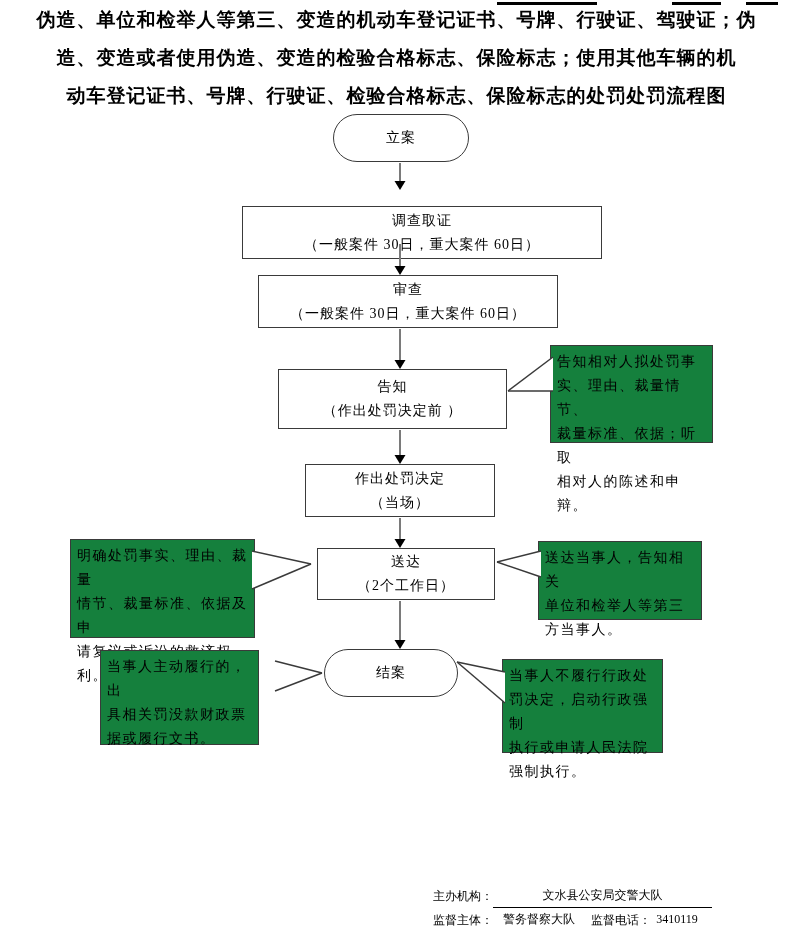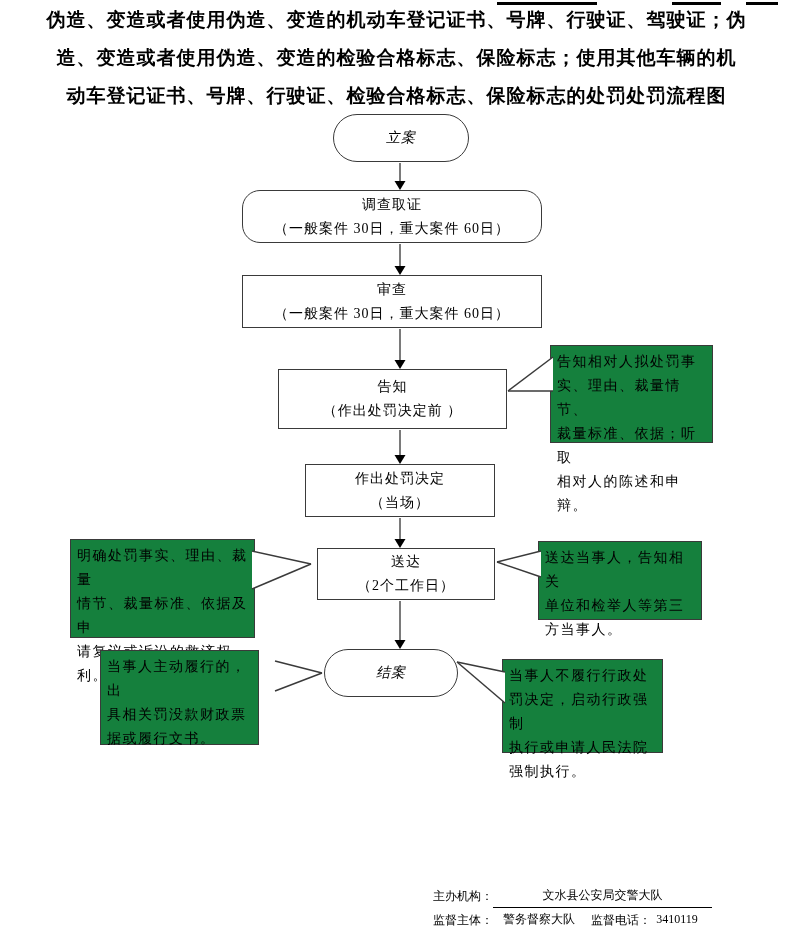--- a/index.html
+++ b/index.html
@@ -11,33 +11,33 @@
     position:absolute; top:1px; left:0; width:100%; text-align:center;
     font-family:"Liberation Sans", sans-serif; font-weight:bold;
     font-size:19px; line-height:38px; letter-spacing:1px; white-space:nowrap;
   }
   .art { position:absolute; top:2px; height:3px; background:#000; }
   .node {
     position:absolute; box-sizing:border-box; border:1.5px solid #3a3a3a; background:#fff;
     display:flex; flex-direction:column; justify-content:center; align-items:center;
     text-align:center; font-size:14px; letter-spacing:1px; line-height:24px;
   }
-  .oval { border-radius:26px;font-style:italic; }
+  .oval { border-radius:26px; }
   .callout {
     position:absolute; box-sizing:border-box; border:1.5px solid #3a3a3a; background:#15803d;
     font-size:14px; line-height:24px; letter-spacing:1.5px; padding:4px 6px;
   }
   .svg-overlay { position:absolute; left:0; top:0; width:793px; height:931px; pointer-events:none; }
   .footer { position:absolute; left:433px; top:884px; font-size:12px; line-height:23px; white-space:nowrap; }
   .footer .row { display:flex; align-items:flex-end; }
   .u { border-bottom:1px solid #000; display:inline-block; text-align:center; }
   
   #node-start      { left:333px; top:114px; width:136px; height:48px; }
-  #node-investigate{ left:242px; top:190px; width:300px; height:53px;border-radius:18px; }
-  #node-review     { left:242px; top:275px; width:300px; height:53px; }
+  #node-investigate{ left:242px; top:206px; width:360px; height:53px; }
+  #node-review     { left:258px; top:275px; width:300px; height:53px; }
   #node-notify     { left:278px; top:369px; width:229px; height:60px; }
   #node-decision   { left:305px; top:464px; width:190px; height:53px; }
   #node-deliver    { left:317px; top:548px; width:178px; height:52px; }
   #node-end        { left:324px; top:649px; width:134px; height:48px; }
   
   #co-notify-right  { left:550px; top:345px; width:163px; height:98px; }
   #co-deliver-left  { left:70px;  top:539px; width:185px; height:99px; }
   #co-deliver-right { left:538px; top:541px; width:164px; height:79px; }
   #co-close-left    { left:100px; top:650px; width:159px; height:95px; }
   #co-close-right   { left:502px; top:659px; width:161px; height:94px; }
@@ -45,21 +45,21 @@
   #art1 { left:497px; width:100px; }
   #art2 { left:672px; width:49px; }
   #art3 { left:746px; width:32px; }
 </style>
 </head>
 <body>
 
 <div class="page">
 
   <div class="title">
-    <div>伪造、变造或者使用伪造、变造的机动车登记证书、号牌、行驶证、驾驶证；伪</div>
+    <div>伪造、单位和检举人等第三、变造的机动车登记证书、号牌、行驶证、驾驶证；伪</div>
     <div>造、变造或者使用伪造、变造的检验合格标志、保险标志；使用其他车辆的机</div>
     <div>动车登记证书、号牌、行驶证、检验合格标志、保险标志的处罚处罚流程图</div>
   </div>
   <div class="art" id="art1"></div>
   <div class="art" id="art2"></div>
   <div class="art" id="art3"></div>
 
   <div class="node oval" id="node-start">
     <div>立案</div>
   </div>

